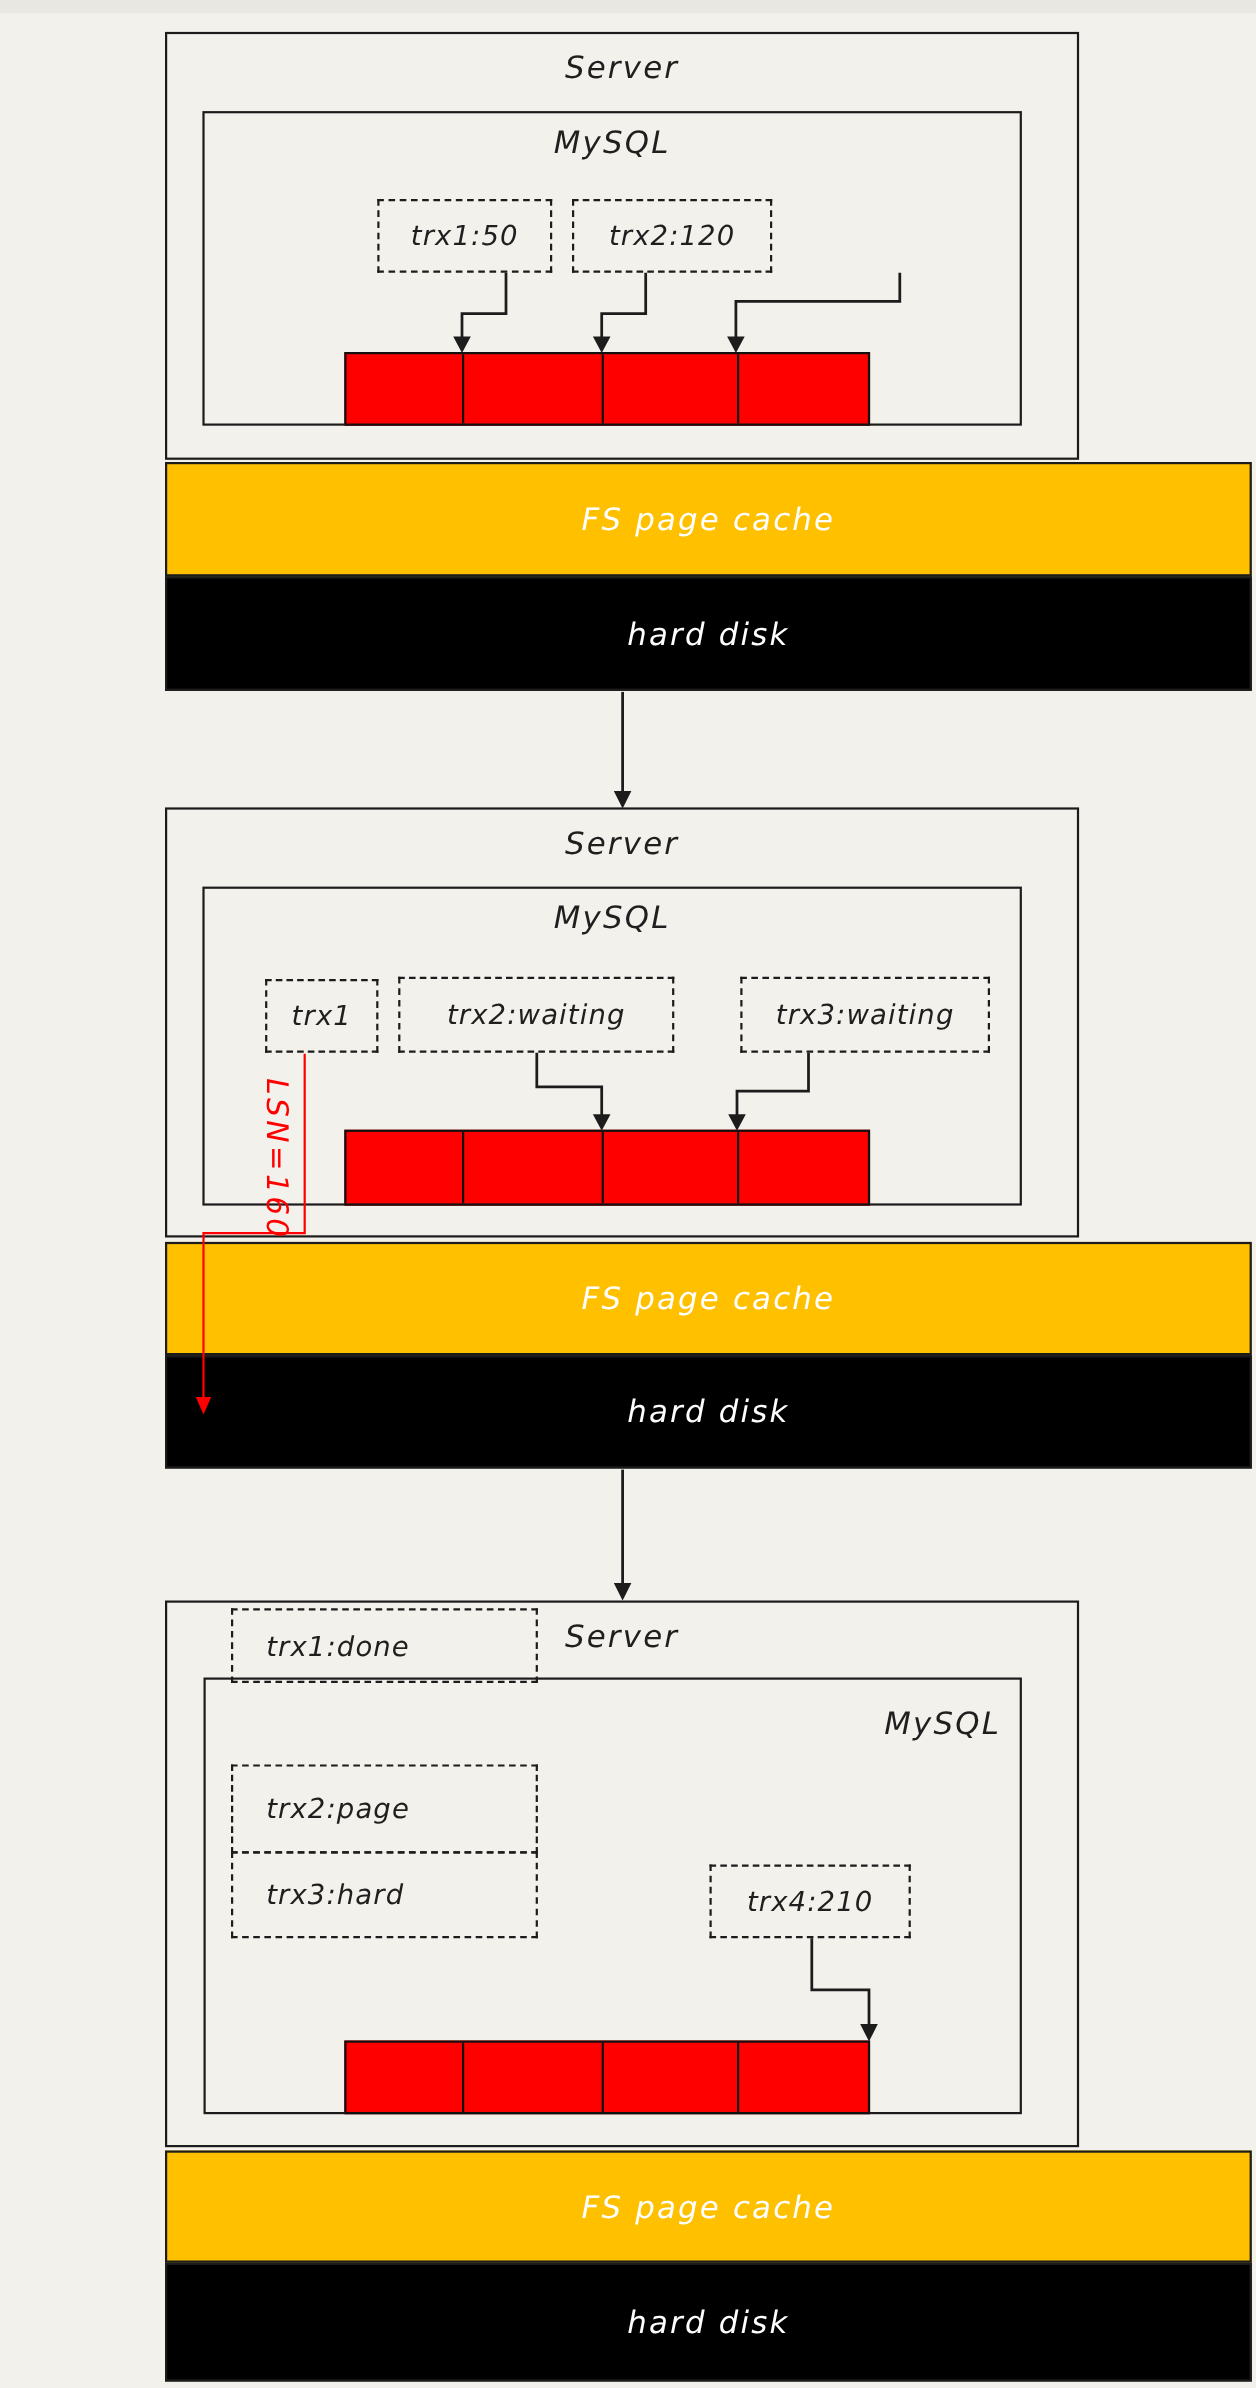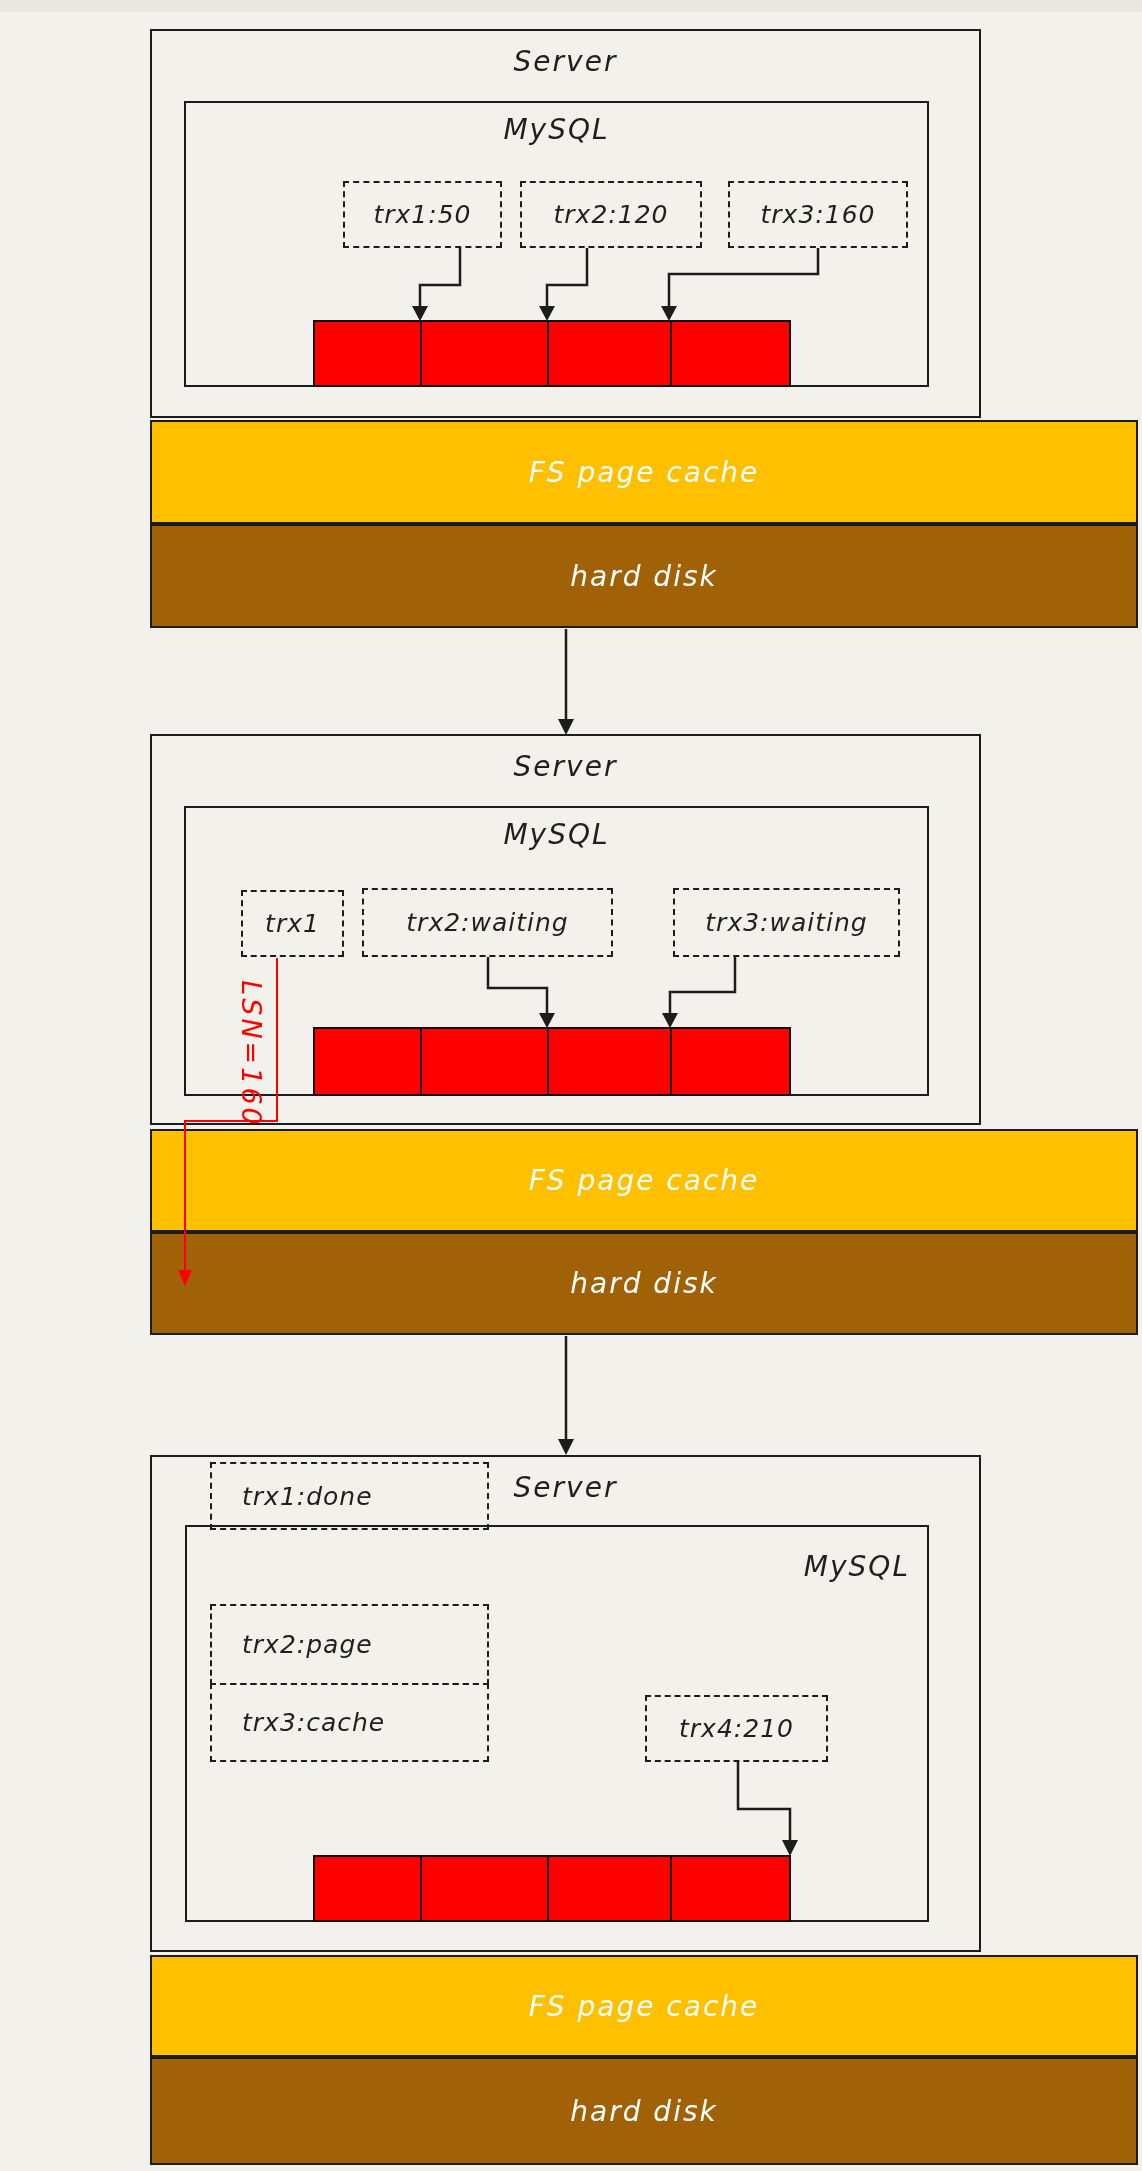--- a/index.html
+++ b/index.html
@@ -25,21 +25,21 @@
     position:absolute;box-sizing:border-box;border:2px solid #111;
     background:#FE0000;
   }
   .logbar .sep{position:absolute;top:0;bottom:0;width:2px;background:#111;}
   .layerbar{
     position:absolute;left:150px;width:988px;box-sizing:border-box;
     border:2px solid #1c1c1c;display:flex;align-items:center;justify-content:center;
     color:#fff;font-size:28px;font-style:italic;letter-spacing:2px;
   }
   .cache{background:#FFC000;}
-  .disk{background:#a16207;}
+  .disk{background:#000000;}
   .mysql-right-label{
     position:absolute;text-align:right;font-size:28px;font-style:italic;letter-spacing:2px;
   }
   .lsn{
     position:absolute;color:#FE0000;font-size:27px;font-style:italic;letter-spacing:3px;
     white-space:nowrap;transform:translate(-50%,-50%) rotate(90deg);
   }
   .overlay{position:absolute;left:0;top:0;z-index:10;pointer-events:none;}
 </style>
 </head>
@@ -49,21 +49,20 @@
 
   <div class="box" style="left:150px;top:17px;width:831px;height:389px">
     <div class="title" style="top:14px">Server</div>
   </div>
   <div class="box" style="left:184px;top:89px;width:745px;height:286px">
     <div class="title" style="top:10px">MySQL</div>
   </div>
 
   <div class="dashedbox" style="left:343px;top:169px;width:159px;height:67px">trx1:50</div>
   <div class="dashedbox" style="left:520px;top:169px;width:182px;height:67px">trx2:120</div>
-  <div class="dashedbox" style="left:728px;top:169px;width:180px;height:67px">trx3:160</div>
 
   <div class="logbar" style="left:313px;top:308px;width:478px;height:67px">
     <i class="sep" style="left:105px"></i>
     <i class="sep" style="left:232px"></i>
     <i class="sep" style="left:355px"></i>
   </div>
 
   <div class="layerbar cache" style="top:408px;height:104px">FS page cache</div>
   <div class="layerbar disk" style="top:512px;height:104px">hard disk</div>
 
@@ -90,21 +89,21 @@
   <div class="layerbar disk" style="top:1220px;height:103px">hard disk</div>
 
   <div class="box" style="left:150px;top:1443px;width:831px;height:497px">
     <div class="title" style="top:14px">Server</div>
   </div>
   <div class="box" style="left:185px;top:1513px;width:744px;height:397px"></div>
   <div class="mysql-right-label" style="left:620px;top:1538px;width:290px">MySQL</div>
 
   <div class="dashedbox leftalign" style="left:210px;top:1450px;width:279px;height:68px">trx1:done</div>
   <div class="dashedbox leftalign" style="left:210px;top:1592px;width:279px;height:81px">trx2:page</div>
-  <div class="dashedbox leftalign" style="left:210px;top:1671px;width:279px;height:79px">trx3:cache</div>
+  <div class="dashedbox leftalign" style="left:210px;top:1671px;width:279px;height:79px">trx3:hard</div>
   <div class="dashedbox" style="left:645px;top:1683px;width:183px;height:67px">trx4:210</div>
 
   <div class="logbar" style="left:313px;top:1843px;width:478px;height:67px">
     <i class="sep" style="left:105px"></i>
     <i class="sep" style="left:232px"></i>
     <i class="sep" style="left:355px"></i>
   </div>
 
   <div class="layerbar cache" style="top:1943px;height:102px">FS page cache</div>
   <div class="layerbar disk" style="top:2045px;height:108px">hard disk</div>

